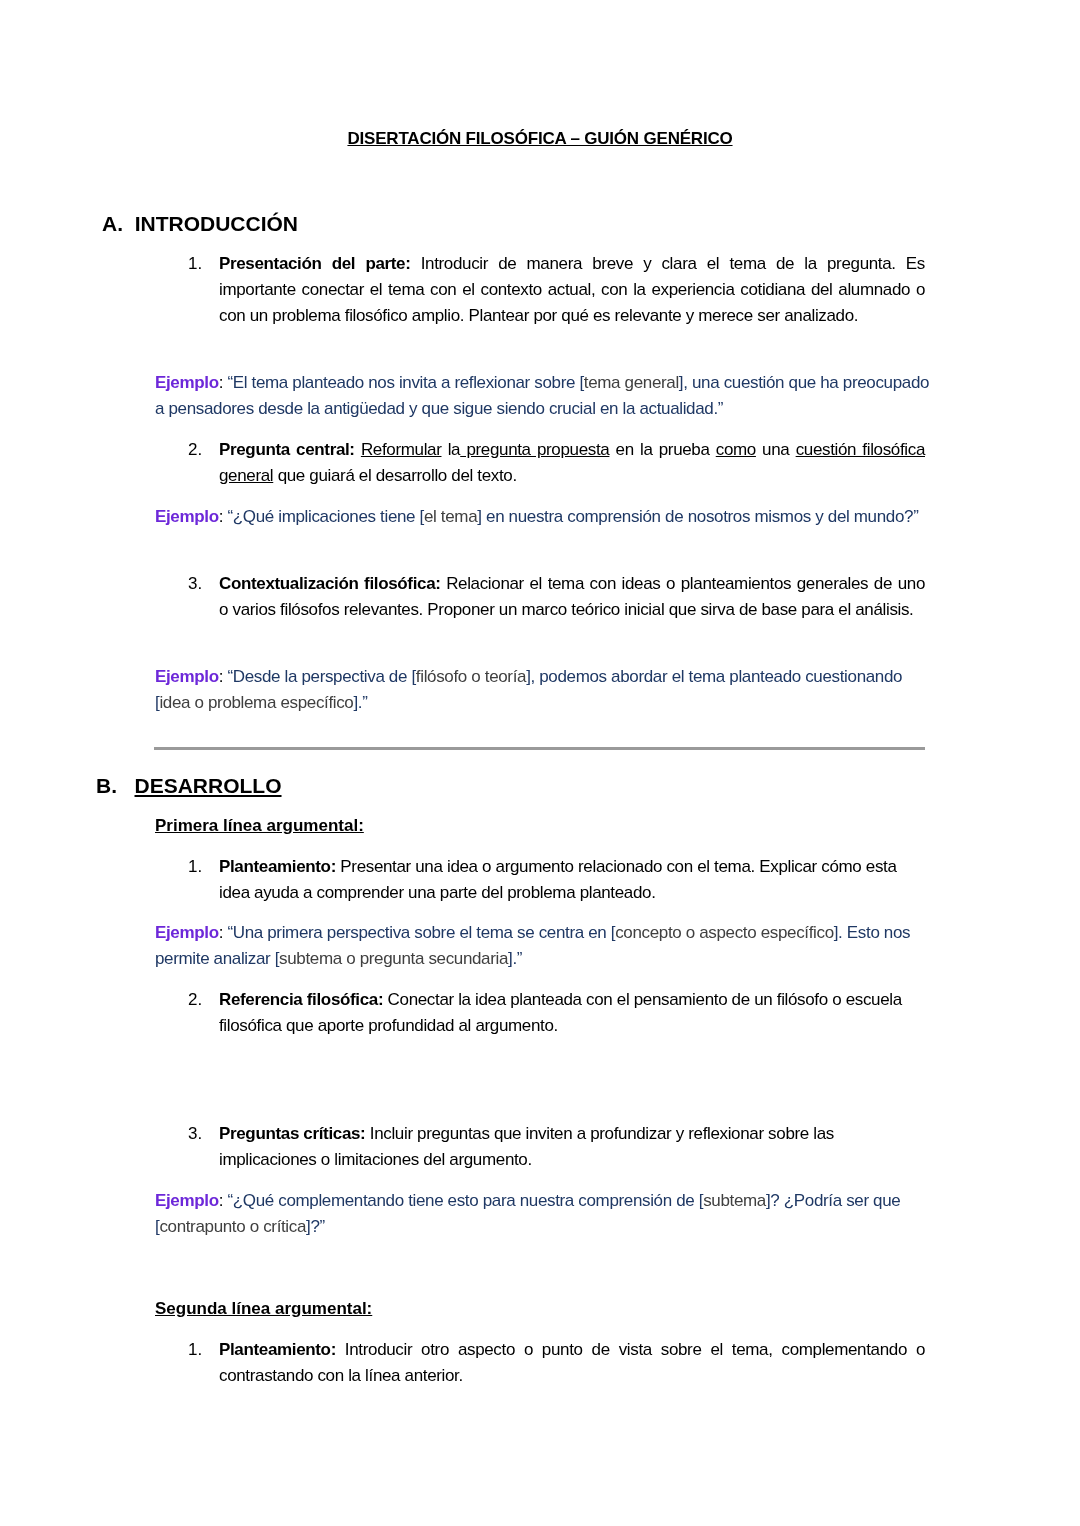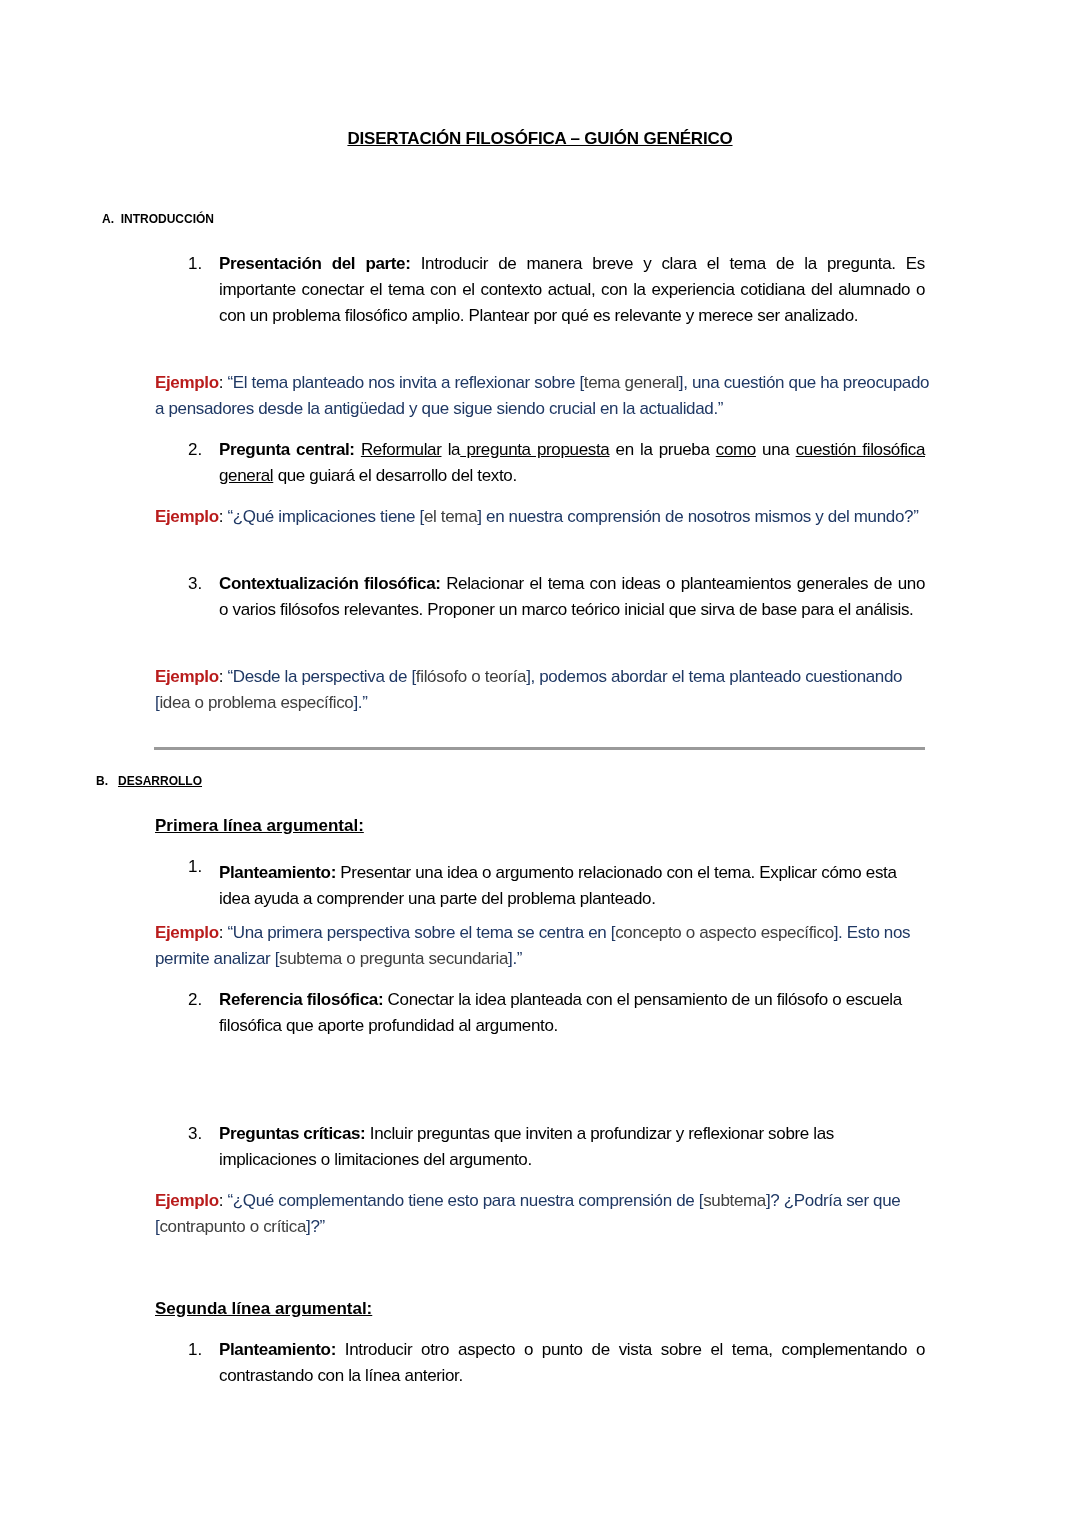--- a/index.html
+++ b/index.html
@@ -1,30 +1,30 @@
 <!DOCTYPE html>
 <html><head>
 <meta charset="utf-8">
 <style>
   html, body { margin: 0; padding: 0; background: #ffffff; }
   body { width: 1080px; height: 1526px; position: relative; overflow: hidden;
          font-family: "Liberation Sans", sans-serif; color: #000; }
   .page { position: absolute; left: 0; top: 0; width: 1080px; height: 1106px; }
   .abs { position: absolute; white-space: nowrap; }
   .title { left: 0; width: 1080px; top: 129px; text-align: center; font-size: 17px; font-weight: bold; text-decoration: underline; letter-spacing: -0.2px; }
-  .sec { font-size: 12px; font-weight: bold; }
+  .sec { font-size: 21px; font-weight: bold; }
   .sec .u { text-decoration: underline; }
   .subh { font-size: 17px; font-weight: bold; text-decoration: underline; }
   .item { position: absolute; left: 188px; width: 737px; font-size: 17px; line-height: 26px; }
   .item .num { position: absolute; left: 0; top: 0; }
   .item .txt { margin-left: 31px; text-align: justify; letter-spacing: -0.35px; }
   .item .txt b { font-weight: bold; }
   .u { text-decoration: underline; margin-top: 20px; }
   .ex { position: absolute; left: 155px; width: 775px; font-size: 17px; line-height: 26px; color: #1f3864; letter-spacing: -0.35px; }
-  .ex .lab { color: #b91c1c; font-weight: bold; }
+  .ex .lab { color: #6d28d9; font-weight: bold; }
   .ex .colon { color: #000; }
   .red { color: #404040; }
   .divider { position: absolute; left: 154px; top: 747px; width: 771px; height: 3px; background: #9a9a9a; }
 </style>
 </head>
 <body>
 
 <div class="page">
 
   <div class="abs title">DISERTACIÓN FILOSÓFICA – GUIÓN GENÉRICO</div>
@@ -64,21 +64,21 @@
   <div class="divider"></div>
 
   <div class="abs sec" style="left:96px; top:774px;">
     <span>B.</span>&nbsp;&nbsp;&nbsp;<span class="u">DESARROLLO</span>
   </div>
 
   <div class="abs subh" style="left:155px; top:816px;">Primera línea argumental:</div>
 
   <div class="item" style="top:854px;">
     <span class="num">1.</span>
-    <div class="txt" style="text-align:left;margin-top:6px;"><b>Planteamiento:</b><span> Presentar una idea o argumento relacionado con el tema. Explicar cómo esta idea ayuda a comprender una parte del problema planteado.</span></div>
+    <div class="txt" style="text-align:left;"><b>Planteamiento:</b><span> Presentar una idea o argumento relacionado con el tema. Explicar cómo esta idea ayuda a comprender una parte del problema planteado.</span></div>
   </div>
 
   <div class="ex" style="top:920px;">
     <span class="lab">Ejemplo</span><span class="colon">: </span><span>“Una primera perspectiva sobre el tema se centra en [</span><span class="red">concepto o aspecto específico</span><span>]. Esto nos permite analizar [</span><span class="red">subtema o pregunta secundaria</span><span>].”</span>
   </div>
 
   <div class="item" style="top:987px;">
     <span class="num">2.</span>
     <div class="txt" style="text-align:left;"><b>Referencia filosófica:</b><span> Conectar la idea planteada con el pensamiento de un filósofo o escuela filosófica que aporte profundidad al argumento.</span></div>
   </div>

